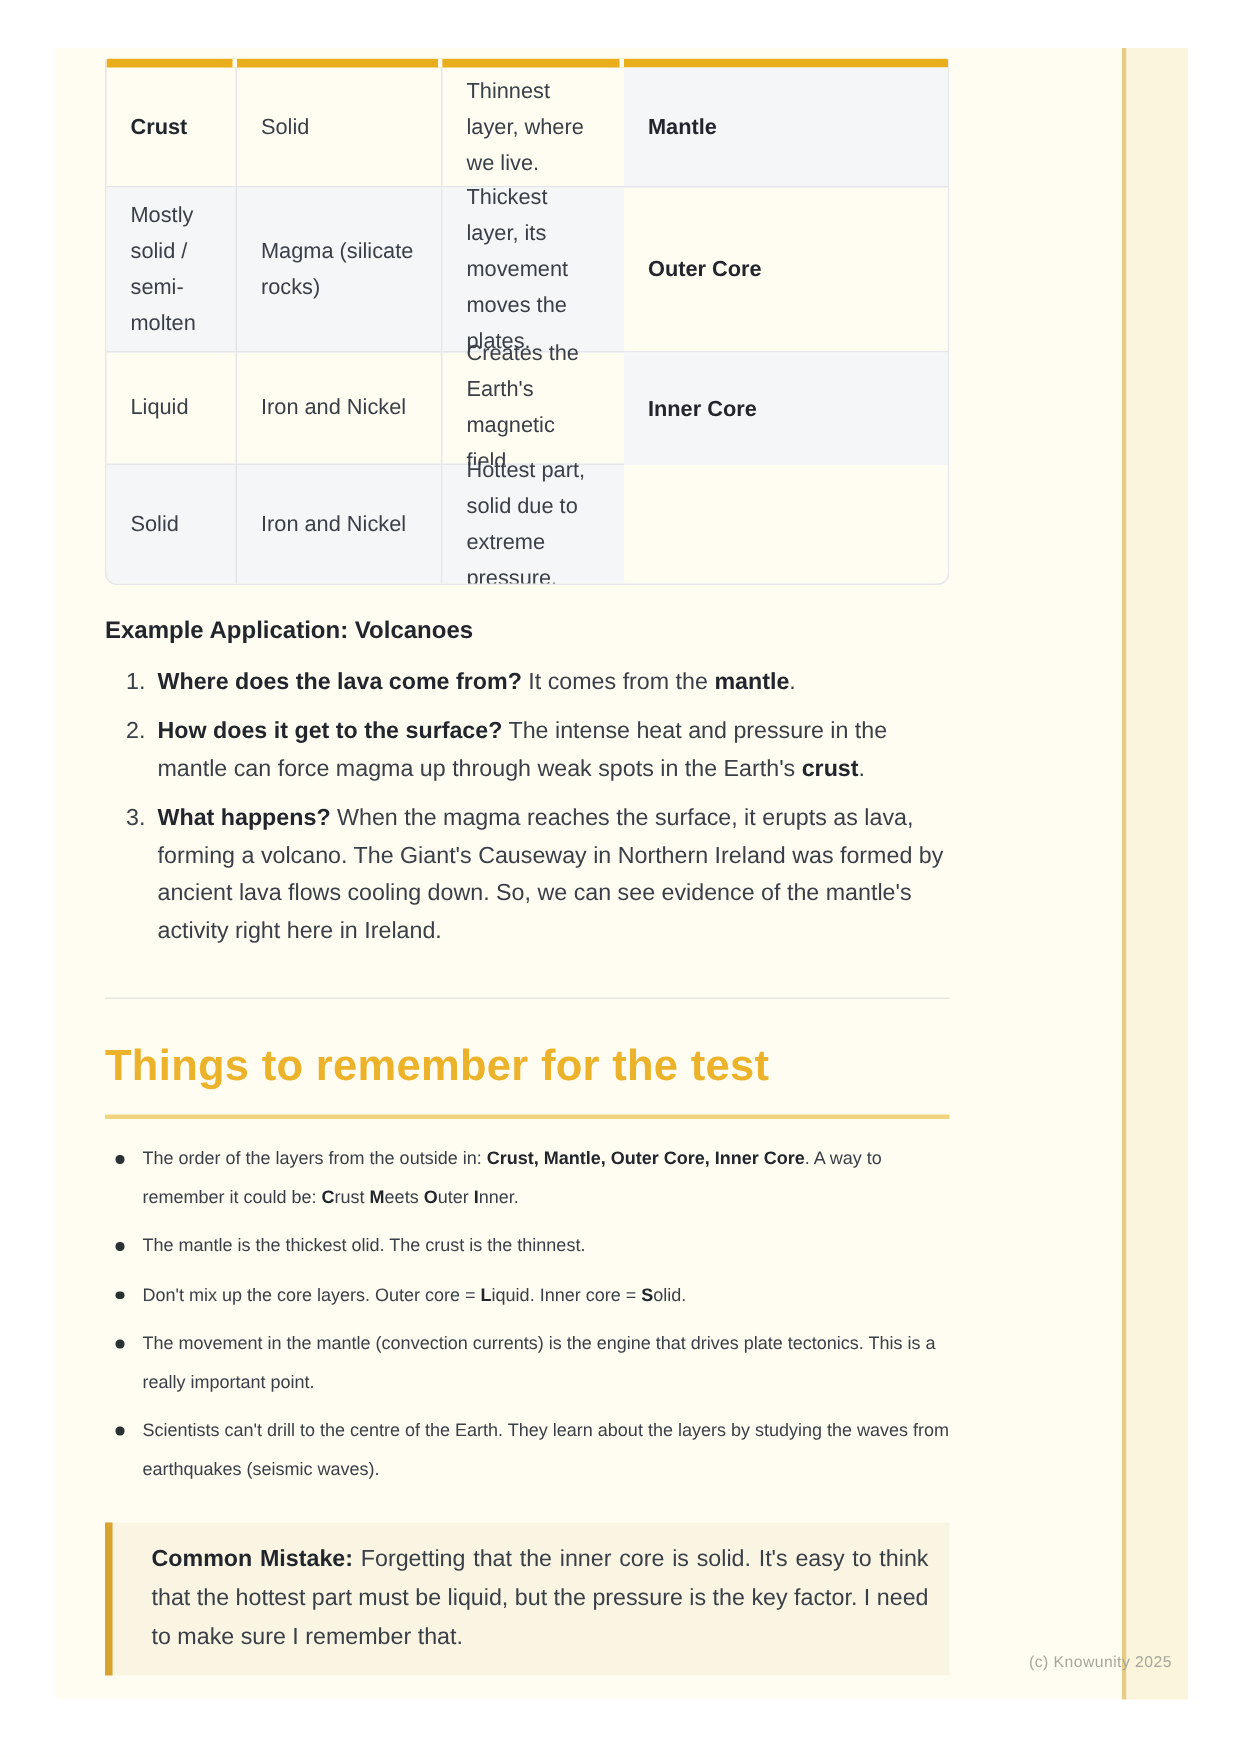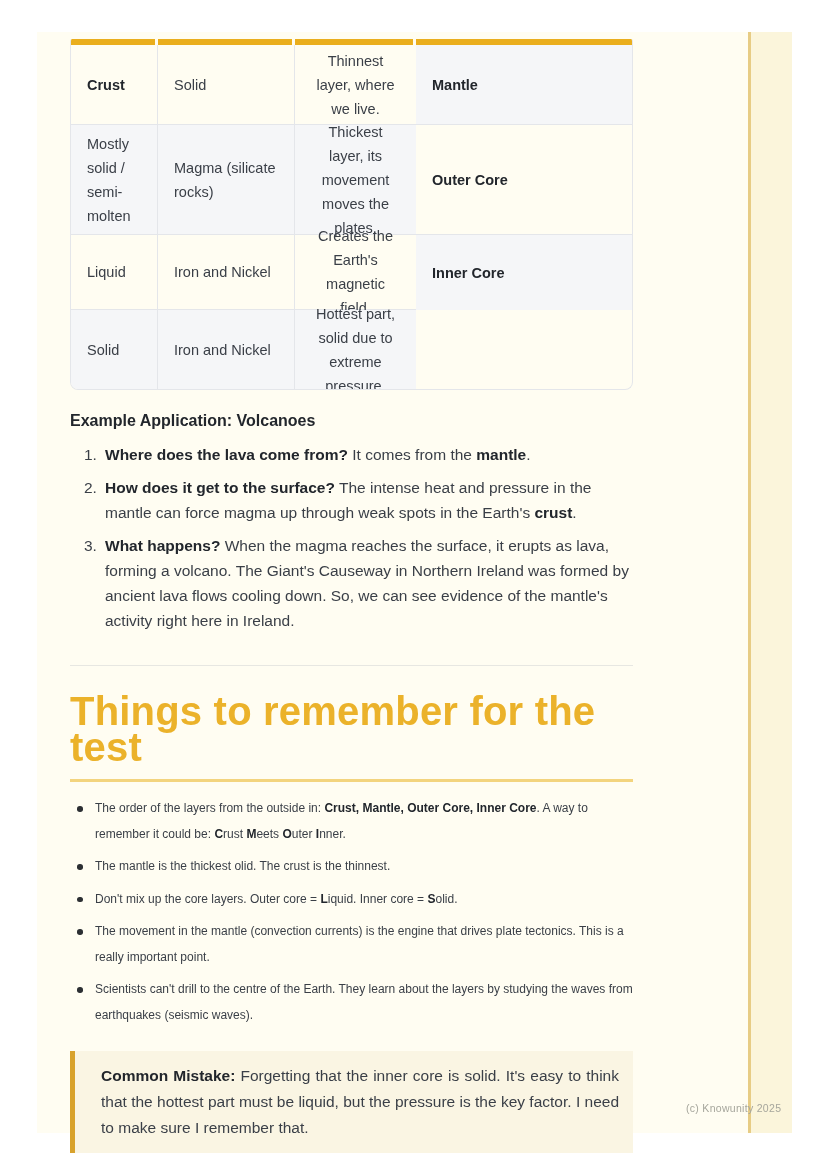--- a/index.html
+++ b/index.html
@@ -42,21 +42,21 @@
   .hbar.gap{border-right:3px solid #fffdf2;}
   .cell{
     box-sizing:border-box;
     padding:12px 16px;
     display:flex;align-items:center;
     font-size:14.5px;line-height:24px;
     border-right:1px solid #e4e6ea;
     border-bottom:1px solid #e4e6ea;
     color:#3a3f47;
   }
-  .cell.last-col{border-right:none;text-align:center;}
+  .cell.last-col{border-right:none;}
   .cell.alt{background:#f5f6f8;}
   .cell.layer{font-weight:700;color:#22262c;}
   
   .ex-heading{
     margin:20px 0 0 0;
     font-size:16px;line-height:22px;font-weight:700;color:#22262c;
   }
   .olist{margin:10px 0 0 0;padding:0;list-style:none;}
   .olist .oli{
     position:relative;padding-left:35px;margin-bottom:8px;
@@ -67,21 +67,21 @@
   .divider{
     margin-top:32px;height:0;
     border-top:1.5px solid #e7e7e2;
   }
   .h1wrap{
     margin-top:27px;
     padding-bottom:14px;
     border-bottom:3px solid #f3d47e;
   }
   .h1{
-    margin:0;font-size:40px;line-height:36px;font-weight:700;
+    margin:0;font-size:29px;line-height:36px;font-weight:700;
     color:#ebb22a;letter-spacing:0.2px;
   }
   .ulist{margin:14px 0 0 0;padding:0;list-style:none;}
   .ulist .uli{
     position:relative;padding-left:25px;margin-bottom:7px;
     font-size:12px;line-height:25.5px;
   }
   .ulist .dot{
     position:absolute;left:7px;top:10px;width:5.5px;height:5.5px;
     border-radius:50%;background:#2c2f33;

